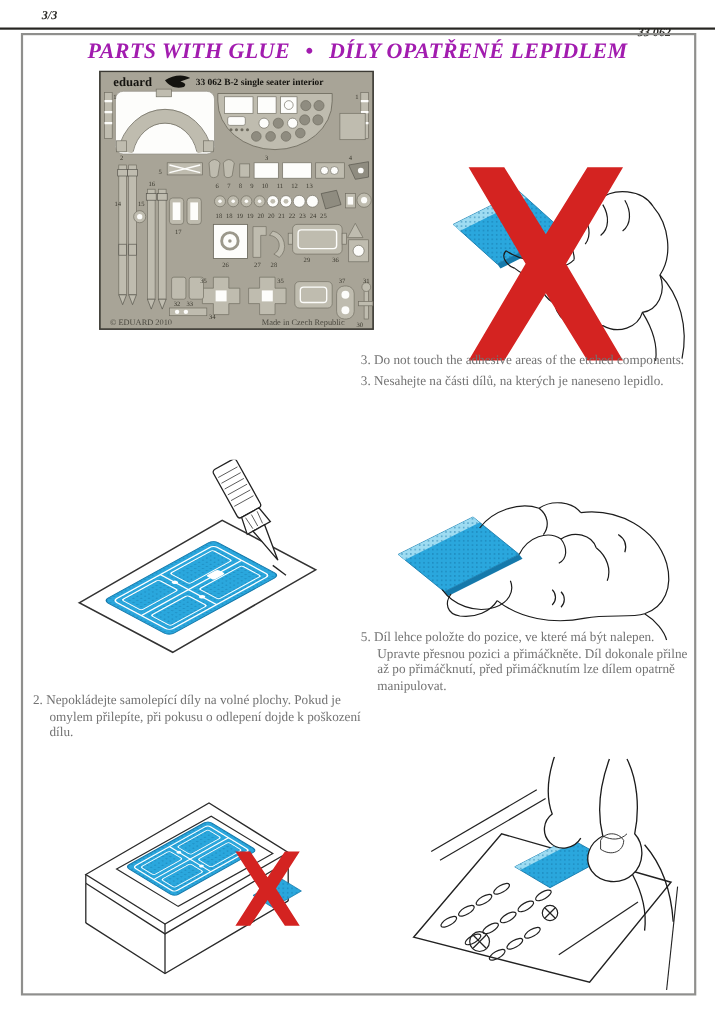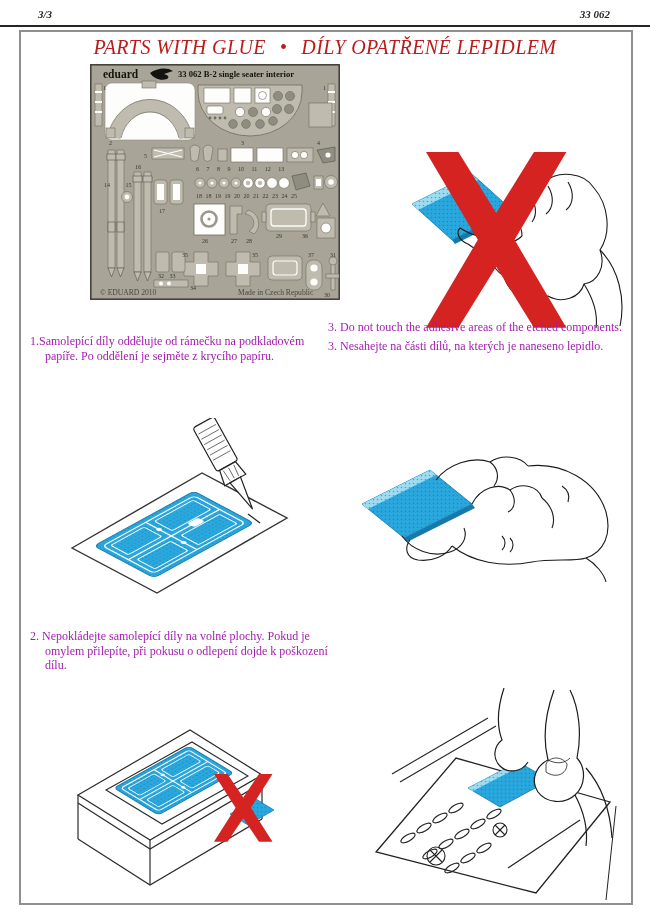--- a/index.html
+++ b/index.html
@@ -3,32 +3,32 @@
 <meta charset="utf-8">
 <style>
   html,body{margin:0;padding:0;}
   body{width:650px;height:920px;background:#ffffff;position:relative;overflow:hidden;
        font-family:"Liberation Serif","DejaVu Serif",serif;color:#1b1a17;}
   .abs{position:absolute;}
   .hdr{font-size:11px;font-style:italic;font-weight:bold;color:#2a2925;}
   #hdr-rule{left:0;top:25px;width:650px;height:0;border-top:2px solid #262521;}
   #frame{left:19px;top:30px;width:610px;height:871px;border:2px solid #8f8f8d;}
   #page-title{left:0;top:36px;width:650px;text-align:center;font-size:20px;
-              font-weight:normal;font-style:italic;letter-spacing:.4px;color:#b91c1c;}
+              font-weight:bold;font-style:italic;letter-spacing:.4px;color:#a21caf;}
   #page-title .sep{padding:0 14px;font-style:normal;}
-  .tb{font-size:12px;line-height:1.21;color:#a21caf;}
+  .tb{font-size:12px;line-height:1.21;color:#737373;}
   .tb p{margin:0 0 8px 0;text-indent:-15px;padding-left:15px;}
   svg{display:block;}
   svg text{font-family:"Liberation Serif","DejaVu Serif",serif;}
 </style>
 </head>
 <body>
 
 <div class="abs hdr" style="left:38px;top:8px">3/3</div>
-<div class="abs hdr" style="right:40px;top:8px">33 062</div>
+<div class="abs hdr" style="right:40px;top:24px">33 062</div>
 <div class="abs" id="hdr-rule"></div>
 <div class="abs" id="frame"></div>
 
 <div class="abs" id="page-title">
   <span>PARTS WITH GLUE</span><span class="sep">•</span><span>DÍLY OPATŘENÉ LEPIDLEM</span>
 </div>
 
 <svg class="abs" style="left:90px;top:64px" width="250" height="236" viewBox="0 0 250 236">
   <rect x="0.8" y="0.8" width="248.4" height="234.4" fill="#a8a497" stroke="#3c3a34" stroke-width="1.5"></rect>
 
@@ -226,32 +226,32 @@
     <path d="M104,90 C92,92 74,88 62,80"></path>
     <path d="M106,104 C94,108 80,104 70,96"></path>
     <path d="M62,80 C58,84 60,92 70,96"></path>
     <path d="M202,102 C220,120 228,150 222,178"></path>
     <path d="M186,136 C196,152 200,166 198,180"></path>
   </g>
   <path transform="translate(28,4) scale(1.08,1.22)" d="M0,0 L30,0 L65,50 L100,0 L130,0 L82,72 L130,144 L100,144 L65,94 L30,144 L0,144 L48,72 Z" fill="#d42321"></path>
 </svg>
 
 <div class="abs tb" style="left:30px;top:334px;width:300px">
-  <p>1.Samolepící díly oddělujte od rámečku na podkladovém papíře. Po oddělení je sejměte z krycího papíru.</p>
 </div>
 
 <div class="abs tb" style="left:328px;top:320px;width:302px">
   <p style="margin-bottom:4px">3. Do not touch the adhesive areas of the etched components.</p>
   <p>3. Nesahejte na části dílů, na kterých je naneseno lepidlo.</p>
 </div>
 
 <div class="abs tb" style="left:330px;top:404px;width:300px">
 </div>
 
 <div class="abs tb" style="left:328px;top:572px;width:302px">
+  <p>5. Díl lehce položte do pozice, ve které má být nalepen. Upravte přesnou pozici a přimáčkněte. Díl dokonale přilne až po přimáčknutí, před přimáčknutím lze dílem opatrně manipulovat.</p>
 </div>
 
 <div class="abs tb" style="left:30px;top:629px;width:300px">
   <p>2. Nepokládejte samolepící díly na volné plochy. Pokud je omylem přilepíte, při pokusu o odlepení dojde k poškození dílu.</p>
 </div>
 
 <svg class="abs" style="left:62px;top:418px" width="248" height="205" viewBox="0 0 248 205">
   <defs>
     <pattern id="dots2" width="4" height="4" patternUnits="userSpaceOnUse">
       <circle cx="1.5" cy="1.5" r="0.8" fill="#1271a3"></circle>

